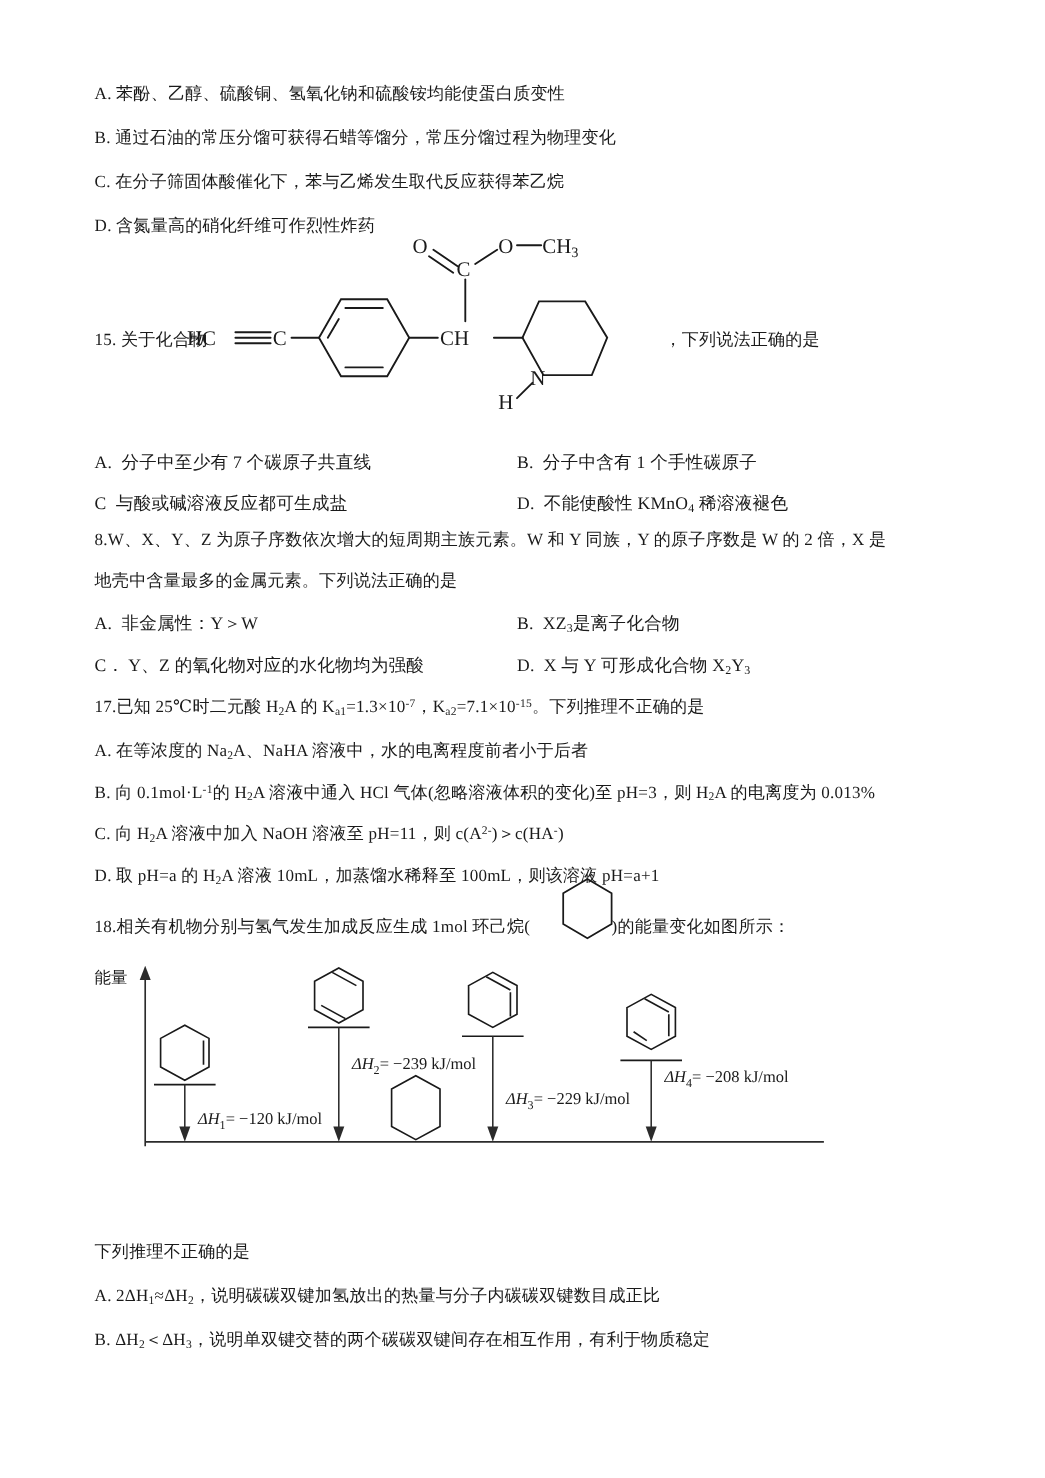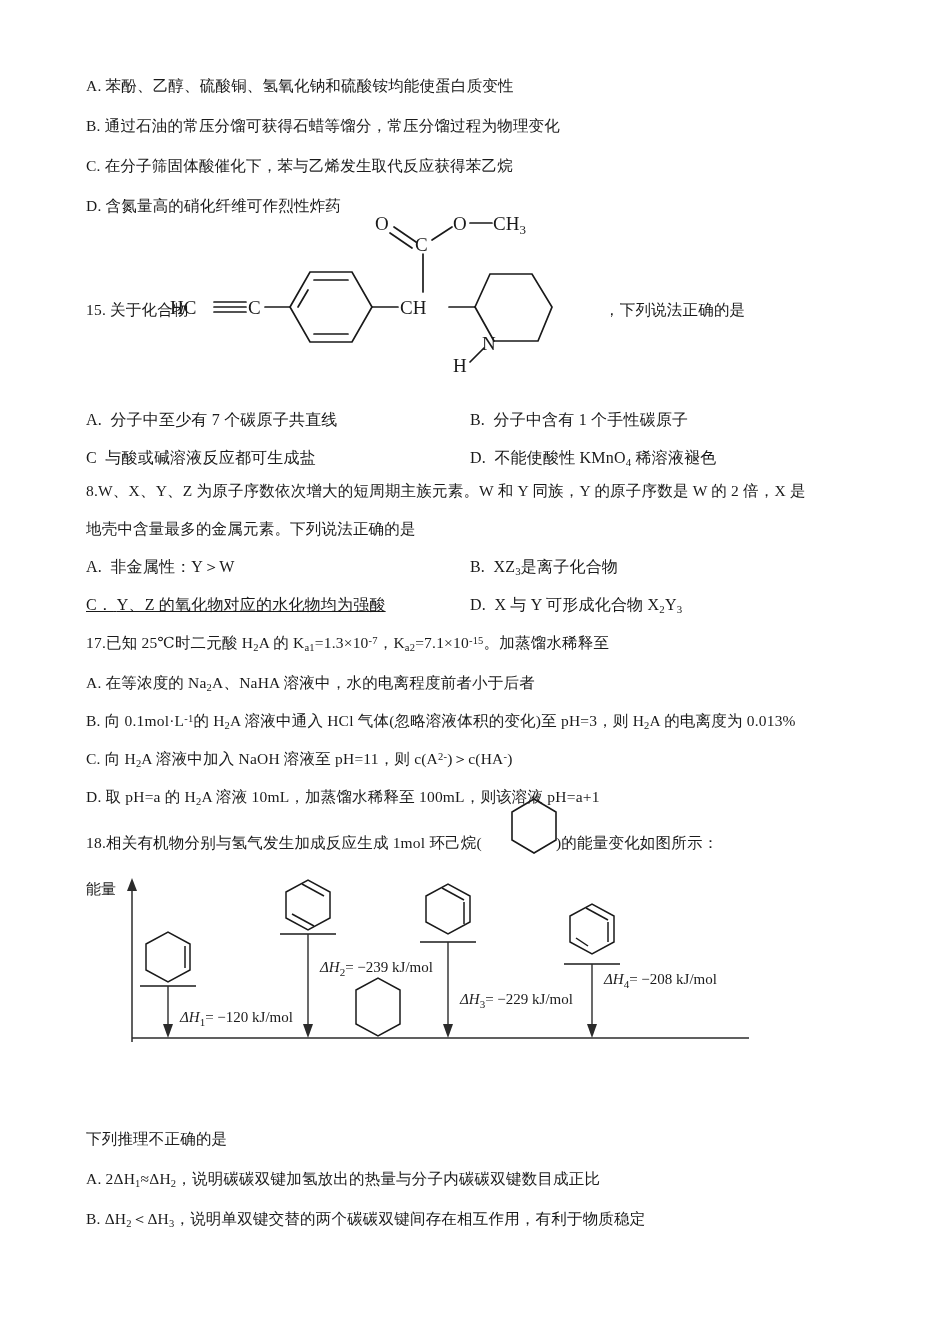--- a/index.html
+++ b/index.html
@@ -146,31 +146,31 @@
   <div class="q-line" style="left:86px; top:519px;text-align:center;">地壳中含量最多的金属元素。下列说法正确的是</div>
 
   <div class="opt" style="left:86px; top:557px;text-align:right;">
     <span>A.</span>
     &nbsp;<span>非金属性：Y＞W</span>
   </div>
   <div class="opt" style="left:470px; top:557px;">
     <span>B.</span>
     &nbsp;<span>XZ</span><sub>3</sub><span>是离子化合物</span>
   </div>
-  <div class="opt" style="left:86px; top:595px;text-decoration:underline;">
+  <div class="opt" style="left:86px; top:595px;">
     <span>C．</span>
     <span>Y、Z 的氧化物对应的水化物均为强酸</span>
   </div>
   <div class="opt" style="left:470px; top:595px;">
     <span>D.</span>
     &nbsp;<span>X 与 Y 可形成化合物 X</span><sub>2</sub><span>Y</span><sub>3</sub>
   </div>
 
   <div class="q-line" style="left:86px; top:633px;">
-    <span>17.</span><span>已知 25℃时二元酸 H</span><sub>2</sub><span>A 的 K</span><sub>a1</sub><span>=1.3×10</span><sup>-7</sup><span>，K</span><sub>a2</sub><span>=7.1×10</span><sup>-15</sup><span>。加蒸馏水稀释至</span>
+    <span>17.</span><span>已知 25℃时二元酸 H</span><sub>2</sub><span>A 的 K</span><sub>a1</sub><span>=1.3×10</span><sup>-7</sup><span>，K</span><sub>a2</sub><span>=7.1×10</span><sup>-15</sup><span>。下列推理不正确的是</span>
   </div>
 
   <div class="q-line" style="left:86px; top:673px;">
     <span>A.</span>
     在等浓度的 Na<sub>2</sub>A、NaHA 溶液中，水的电离程度前者小于后者
   </div>
   <div class="q-line" style="left:86px; top:711px;">
     <span>B.</span>
     向 0.1mol·L<sup>-1</sup>的 H<sub>2</sub>A 溶液中通入 HCl 气体(忽略溶液体积的变化)至 pH=3，则 H<sub>2</sub>A 的电离度为 0.013%
   </div>

